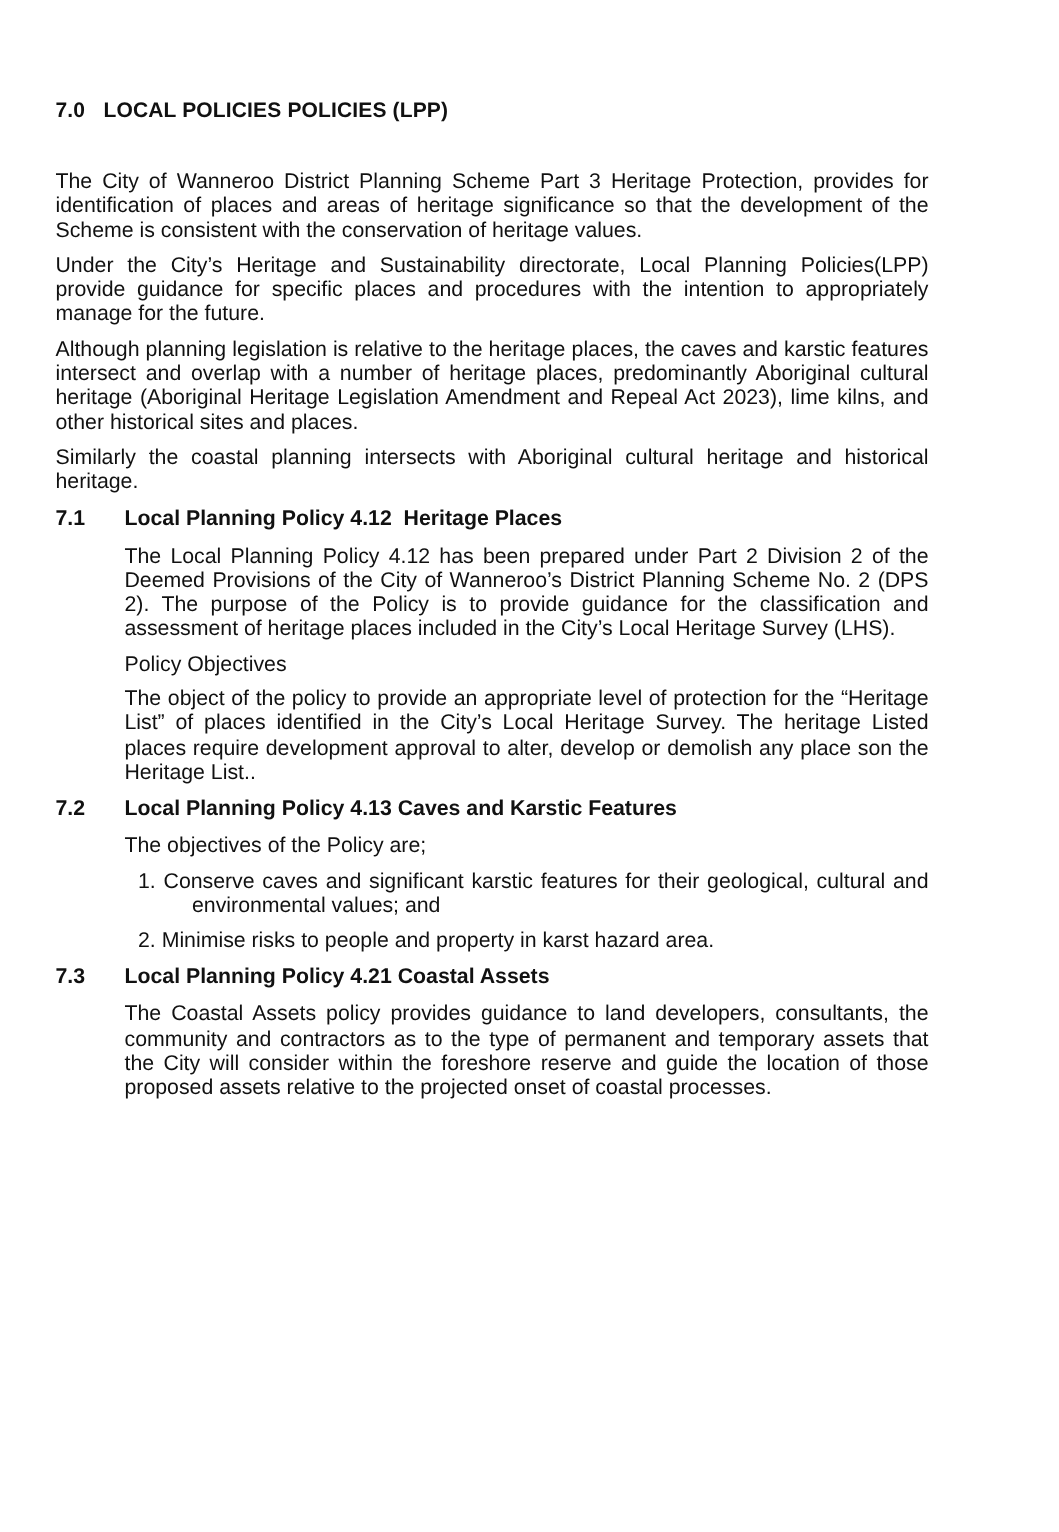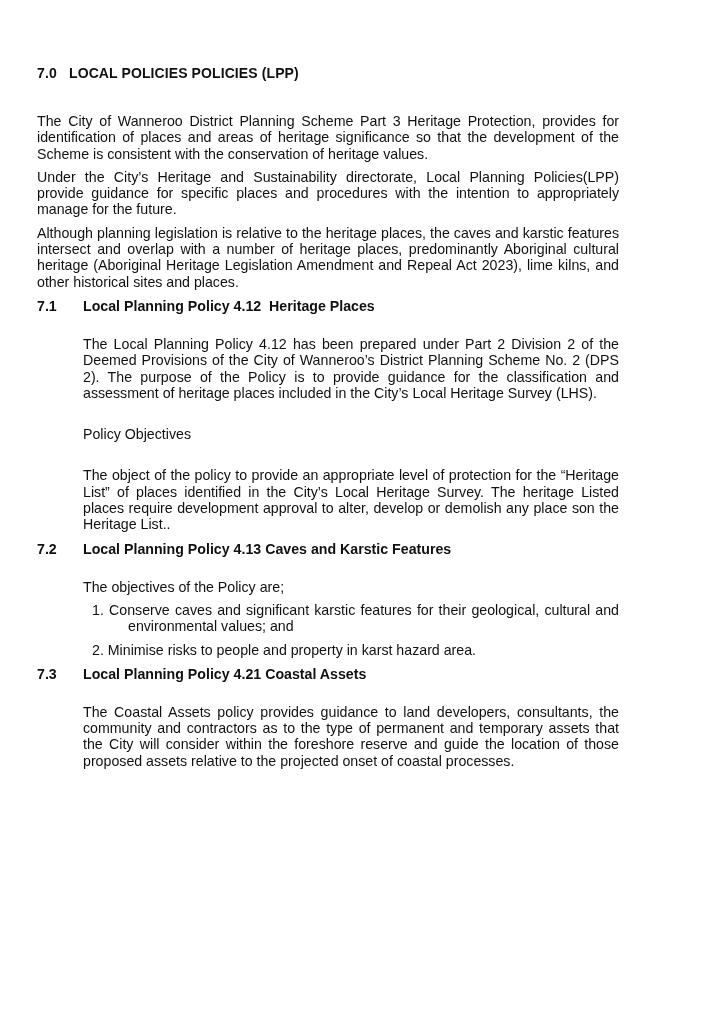--- a/index.html
+++ b/index.html
@@ -47,22 +47,22 @@
       margin-top: 8px;
       display: flex;
     }
     .sub-h .num {
       width: 46px;
       flex: none;
     }
     .indent {
       margin-left: 46px;
     }
-    .indent p.first { margin-top: 21px; }
-    .indent p.next { margin-top: 25px; }
+    .indent p.first { margin-top: 8px; }
+    .indent p.next { margin-top: 7px; }
     ol.objectives {
       list-style: none;
       margin: 7px 0 0 0;
       padding: 0;
     }
     ol.objectives li {
       font-size: 14.2px;
       line-height: 16.3px;
       text-align: justify;
       padding-left: 45px;
@@ -76,20 +76,21 @@
 
 <div class="page">
 
   <h1 class="h-main">
     <span class="num">7.0</span><span>LOCAL POLICIES POLICIES (LPP)</span>
   </h1>
 
   <p class="p-first">The City of Wanneroo District Planning Scheme Part 3 Heritage Protection, provides for identification of places and areas of heritage significance so that the development of the Scheme is consistent with the conservation of heritage values.</p>
   <p class="p-gap">Under the City’s Heritage and Sustainability directorate, Local Planning Policies(LPP) provide guidance for specific places and procedures with the intention to appropriately manage for the future.</p>
   <p class="p-gap">Although planning legislation is relative to the heritage places, the caves and karstic features intersect and overlap with a number of heritage places, predominantly Aboriginal cultural heritage (Aboriginal Heritage Legislation Amendment and Repeal Act 2023), lime kilns, and other historical sites and places.</p>
+  <p class="p-gap">Similarly the coastal planning intersects with Aboriginal cultural heritage and historical heritage.</p>
 
   <div class="sub-h">
     <span class="num">7.1</span>
     <span style="white-space:pre;">Local Planning Policy 4.12  Heritage Places</span>
   </div>
   <div class="indent">
     <p class="first">The Local Planning Policy 4.12 has been prepared under Part 2 Division 2 of the Deemed Provisions of the City of Wanneroo’s District Planning Scheme No. 2 (DPS 2). The purpose of the Policy is to provide guidance for the classification and assessment of heritage places included in the City’s Local Heritage Survey (LHS).</p>
     <p class="next">Policy Objectives</p>
     <p class="next">The object of the policy to provide an appropriate level of protection for the “Heritage List” of places identified in the City’s Local Heritage Survey. The heritage Listed places require development approval to alter, develop or demolish any place son the Heritage List..</p>
   </div>

